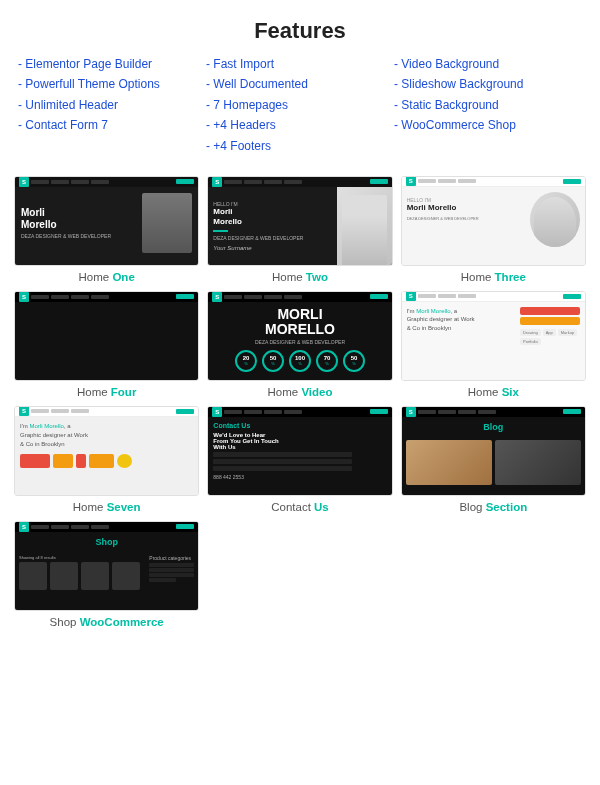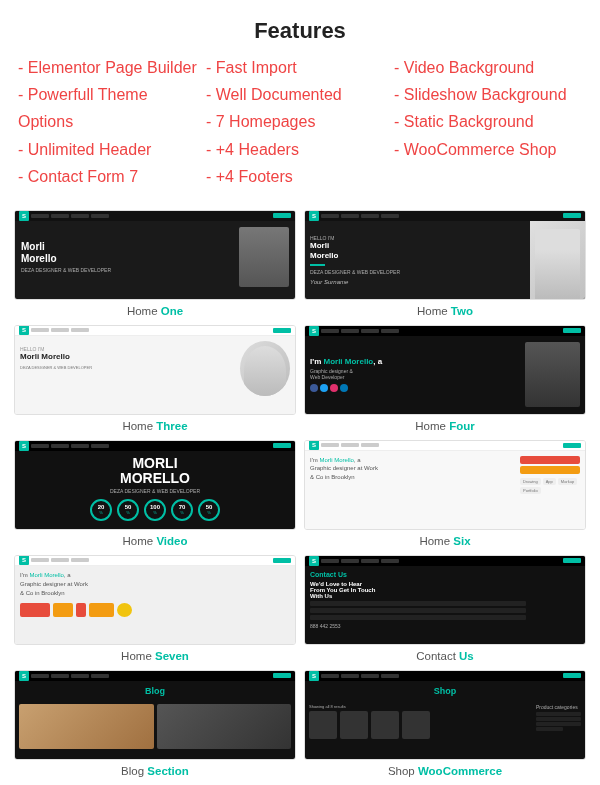--- a/index.html
+++ b/index.html
@@ -17,30 +17,30 @@
       padding: 18px 0 10px;
       color: #222;
     }
     .features-section {
       display: flex;
       justify-content: space-between;
       padding: 0 18px 16px 18px;
     }
     .features-col {
       flex: 1;
-      font-size: 16px;
-      color: #ef4444;
+      font-size: 12px;
+      color: #1d4ed8;
       line-height: 1.7;
     }
     .features-col span {
       display: block;
     }
     .thumbnails-grid {
       display: grid;
-      grid-template-columns: repeat(2, 1fr);
+      grid-template-columns: repeat(3, 1fr);
       gap: 8px;
       padding: 4px 14px 14px 14px;
     }
     .thumb-item {
       display: flex;
       flex-direction: column;
       align-items: center;
     }
     .thumb-img {
       width: 100%;
@@ -509,33 +509,20 @@
   <div class="thumb-item">
     <div class="thumb-img">
       <div class="home-four-bg">
         <div class="home-four-topbar">
           <div class="s-logo">S</div>
           <div class="nav-dot"></div>
           <div class="nav-dot"></div>
           <div class="nav-dot"></div>
           <div class="nav-dot"></div>
           <div class="teal-btn"></div>
-        </div>
-        <div class="home-four-content">
-          <div class="home-four-text">
-            <div class="home-four-name">I'm <span>Morli Morello</span>, a</div>
-            <div class="home-four-sub">Graphic designer &amp;<br>Web Developer</div>
-            <div class="home-four-icons">
-              <div class="social-dot" style="background:#3b5998;"></div>
-              <div class="social-dot" style="background:#1da1f2;"></div>
-              <div class="social-dot" style="background:#e1306c;"></div>
-              <div class="social-dot" style="background:#0077b5;"></div>
-            </div>
-          </div>
-          <div class="home-four-photo"></div>
         </div>
       </div>
     </div>
     <div class="thumb-label">
       Home <span>Four</span>
     </div>
   </div>
 
   <div class="thumb-item">
     <div class="thumb-img">

